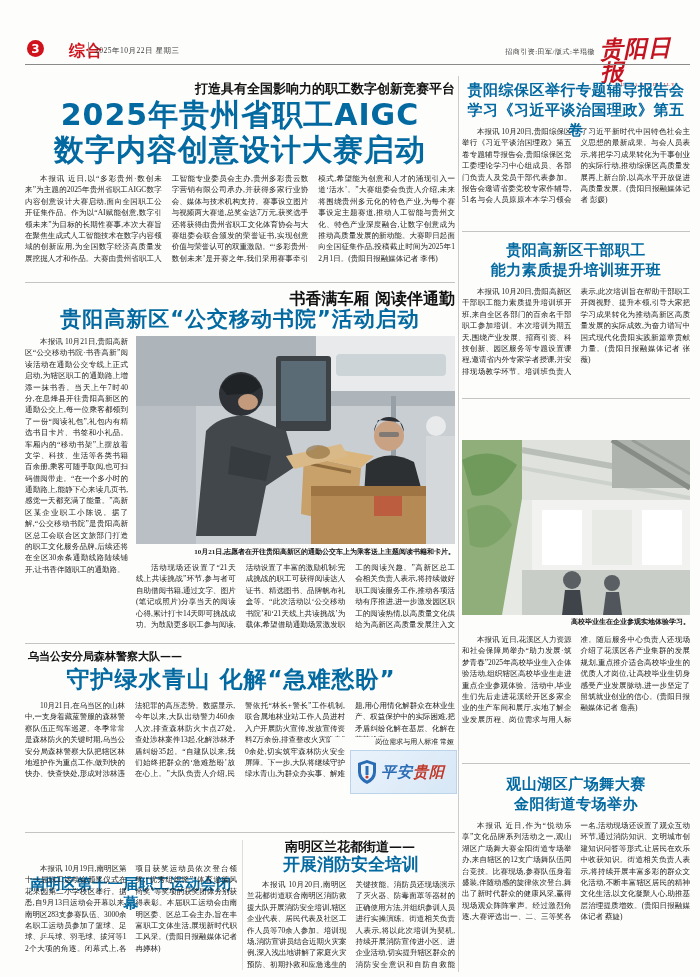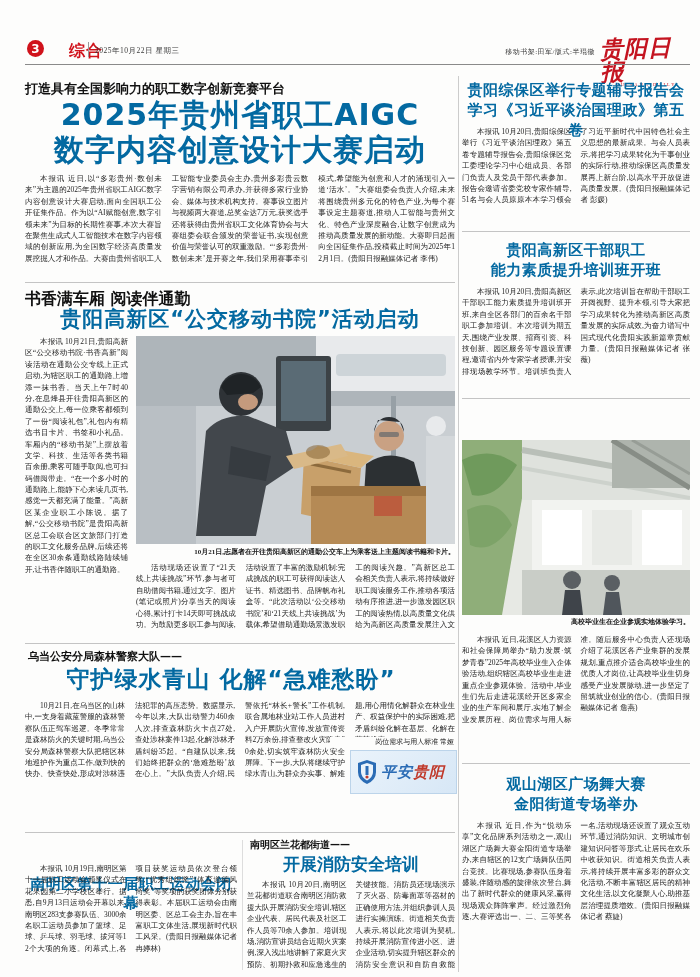--- a/index.html
+++ b/index.html
@@ -15,21 +15,21 @@
   .section-name{color:#d0121b;font-family:"DejaVu Sans",sans-serif;font-weight:900;font-size:16px;letter-spacing:1px;}
   .vline{width:1px;background:#9a9a9a;}
   .date-text{font-size:7.5px;color:#3a3a3a;letter-spacing:.5px;}
   .editor-line{font-size:7px;color:#3a3a3a;text-align:right;letter-spacing:.5px;}
   .masthead{color:#c41420;font-family:"DejaVu Serif",serif;font-style:italic;
             font-weight:bold;font-size:23px;letter-spacing:1px;transform:rotate(-2deg);line-height:1;}
   .masthead-sub{color:#c41420;font-size:4.5px;letter-spacing:2px;text-align:center;}
   .hrule{height:1px;background:#8a8a8a;}
   .hrule-light{height:1px;background:#c4c4c4;}
   
-  .kicker{font-family:"DejaVu Sans",sans-serif;font-weight:bold;text-align:left;color:#111;}
+  .kicker{font-family:"DejaVu Sans",sans-serif;font-weight:bold;text-align:right;color:#111;}
   .headline{font-family:"DejaVu Sans",sans-serif;font-weight:900;text-align:center;color:#0369a1;}
   .hl-main{font-size:30px;line-height:35px;letter-spacing:1px;}
   .hl-mid{font-size:21px;letter-spacing:1px;}
   .hl-side{font-size:15px;line-height:20px;letter-spacing:.5px;}
   .hl-small{font-size:15px;letter-spacing:.5px;}
   
   .body-text{font-size:7.5px;line-height:1.52;text-align:justify;color:#222;
              text-indent:2em;word-break:break-all;overflow:hidden;}
   .cols-2{column-count:2;column-gap:9px;}
   .cols-3{column-count:3;column-gap:10px;}
@@ -47,21 +47,21 @@
 </style>
 </head>
 <body>
 
 <div class="page">
 
   <div class="abs badge" style="left:27px;top:40px;">3</div>
   <div class="abs section-name" style="left:49px;top:41px;margin-left:20px;">综合</div>
   <div class="abs vline" style="left:88px;top:42px;height:15px;"></div>
   <div class="abs date-text" style="left:95px;top:46px;">2025年10月22日 星期三</div>
-  <div class="abs editor-line" style="left:460px;top:47px;width:135px;">移动书架:田军/版式:半琨徽</div>
+  <div class="abs editor-line" style="left:460px;top:47px;width:135px;">招商引资:田军/版式:半琨徽</div>
   <div class="abs" style="left:600px;top:36px;width:92px;">
     <div class="masthead">贵阳日报</div>
     <div class="masthead-sub">GUIYANG DAILY</div>
   </div>
   <div class="abs hrule" style="left:25px;top:64px;width:665px;"></div>
 
   <div class="abs" style="left:458px;top:76px;width:1px;height:896px;background:#cccccc;"></div>
 
   <div class="abs kicker" style="left:25px;top:80px;width:430px;font-size:13px;">打造具有全国影响力的职工数字创新竞赛平台</div>
   <div class="abs headline hl-main" style="left:25px;top:97px;width:430px;">
@@ -130,21 +130,21 @@
     </svg>
     <div class="pingan-text"><span class="pingan-blue">平安</span><span class="pingan-red">贵阳</span></div>
   </div>
 
   <div class="abs hrule-light" style="left:25px;top:832px;width:430px;"></div>
   <div class="abs" style="left:242px;top:840px;width:1px;height:130px;background:#ddd;"></div>
 
   <div class="abs headline hl-small" style="left:25px;top:839px;width:212px;margin-top:36px;">南明区第十一届职工运动会闭幕</div>
   <div class="abs body-text cols-2" style="left:25px;top:863px;width:212px;height:110px;">本报讯 10月19日,南明区第十一届职工运动会颁奖仪式在花果园第二小学校区举行。据悉,自9月13日运动会开幕以来,南明区283支参赛队伍、3000余名职工运动员参加了篮球、足球、乒乓球、羽毛球、拔河等12个大项的角逐。闭幕式上,各项目获奖运动员依次登台领奖,“优秀组织奖”“体育道德风尚奖”等奖项的获奖团体分别获得表彰。本届职工运动会由南明区委、区总工会主办,旨在丰富职工文体生活,展现新时代职工风采。(贵阳日报融媒体记者 冉婷林)</div>
 
-  <div class="abs kicker" style="left:250px;top:838px;width:200px;font-size:10px;text-align:left;">南明区兰花都街道——</div>
+  <div class="abs kicker" style="left:250px;top:838px;width:200px;font-size:13px;text-align:center;">南明区兰花都街道——</div>
   <div class="abs headline" style="left:247px;top:853px;width:208px;font-size:17px;">开展消防安全培训</div>
   <div class="abs body-text cols-2" style="left:247px;top:879px;width:208px;height:94px;">本报讯 10月20日,南明区兰花都街道联合南明区消防救援大队开展消防安全培训,辖区企业代表、居民代表及社区工作人员等70余人参加。培训现场,消防宣讲员结合近期火灾案例,深入浅出地讲解了家庭火灾预防、初期扑救和应急逃生的关键技能。消防员还现场演示了灭火器、防毒面罩等器材的正确使用方法,并组织参训人员进行实操演练。街道相关负责人表示,将以此次培训为契机,持续开展消防宣传进小区、进企业活动,切实提升辖区群众的消防安全意识和自防自救能力。(贵阳日报融媒体记者 冉婷林)</div>
 
   <div class="abs headline hl-side" style="left:462px;top:80px;width:228px;">
     <div>贵阳综保区举行专题辅导报告会</div>
     <div>学习《习近平谈治国理政》第五卷</div>
   </div>
   <div class="abs body-text cols-2" style="left:462px;top:126px;width:228px;height:100px;">本报讯 10月20日,贵阳综保区举行《习近平谈治国理政》第五卷专题辅导报告会,贵阳综保区党工委理论学习中心组成员、各部门负责人及党员干部代表参加。报告会邀请省委党校专家作辅导,51名与会人员原原本本学习领会了习近平新时代中国特色社会主义思想的最新成果。与会人员表示,将把学习成果转化为干事创业的实际行动,推动综保区高质量发展再上新台阶,以高水平开放促进高质量发展。(贵阳日报融媒体记者 彭媛)</div>
   <div class="abs hrule-light" style="left:462px;top:231px;width:228px;"></div>
 

